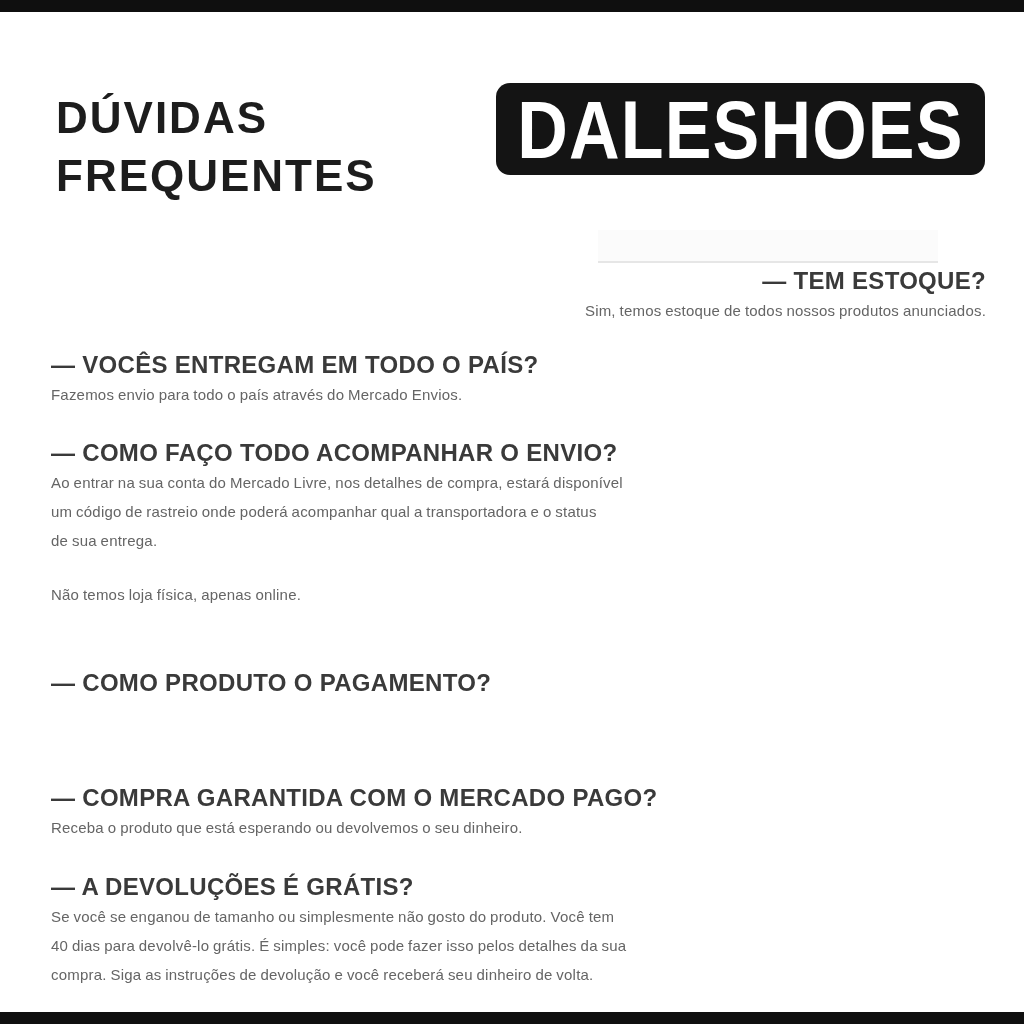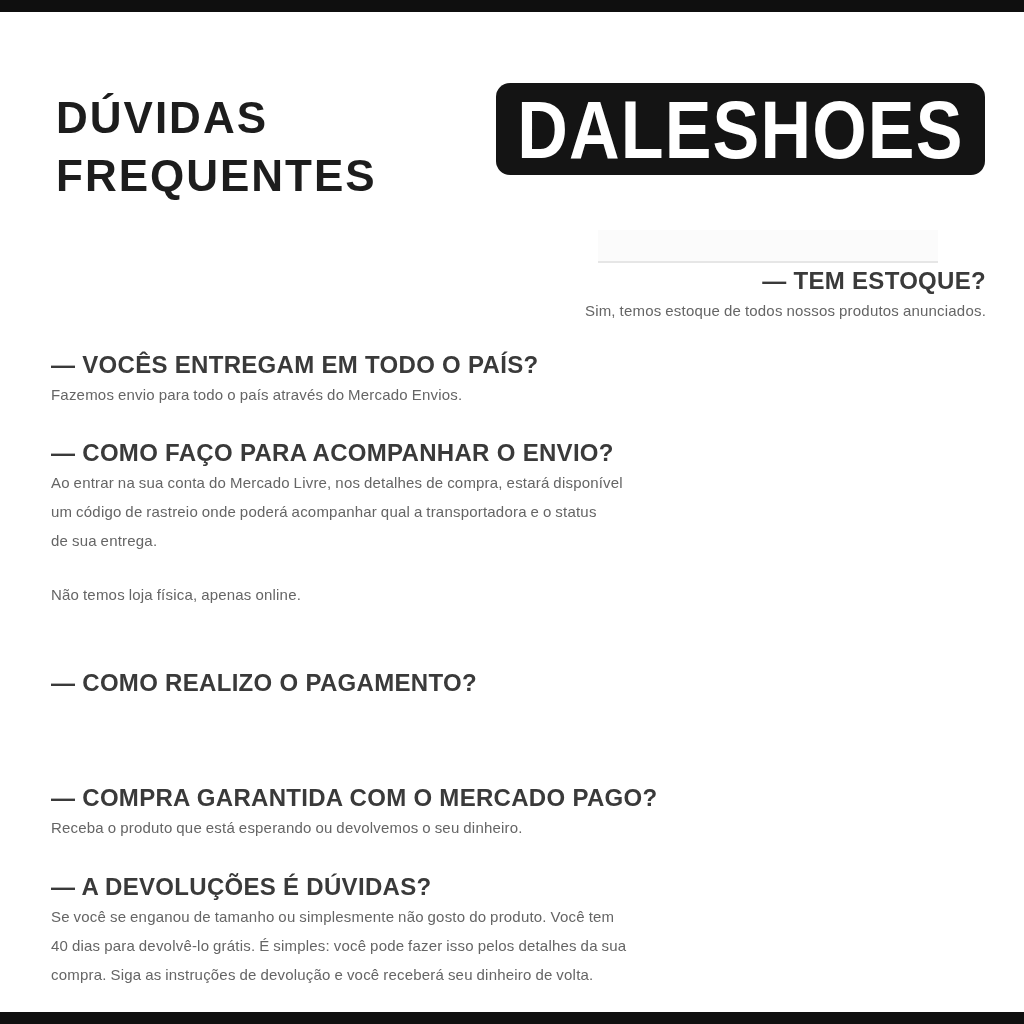--- a/index.html
+++ b/index.html
@@ -115,37 +115,37 @@
   <div class="faq-question">— TEM ESTOQUE?</div>
   <div class="faq-answer">Sim, temos estoque de todos nossos produtos anunciados.</div>
 </div>
 
 <div class="faq-section s1">
   <div class="faq-question">— VOCÊS ENTREGAM EM TODO O PAÍS?</div>
   <div class="faq-answer">Fazemos envio para todo o país através do Mercado Envios.</div>
 </div>
 
 <div class="faq-section s2">
-  <div class="faq-question">— COMO FAÇO PARA ACOMPANHAR O ENVIO?</div>
+  <div class="faq-question">— COMO FAÇO TODO ACOMPANHAR O ENVIO?</div>
   <div class="faq-answer">Ao entrar na sua conta do Mercado Livre, nos detalhes de compra, estará disponível
 um código de rastreio onde poderá acompanhar qual a transportadora e o status
 de sua entrega.</div>
 </div>
 
 <div class="faq-section s3">
   <div class="faq-answer">Não temos loja física, apenas online.</div>
 </div>
 
 <div class="faq-section s4">
-  <div class="faq-question">— COMO REALIZO O PAGAMENTO?</div>
+  <div class="faq-question">— COMO PRODUTO O PAGAMENTO?</div>
 </div>
 
 <div class="faq-section s5">
   <div class="faq-question">— COMPRA GARANTIDA COM O MERCADO PAGO?</div>
   <div class="faq-answer">Receba o produto que está esperando ou devolvemos o seu dinheiro.</div>
 </div>
 
 <div class="faq-section s6">
-  <div class="faq-question">— A DEVOLUÇÕES É DÚVIDAS?</div>
+  <div class="faq-question">— A DEVOLUÇÕES É GRÁTIS?</div>
   <div class="faq-answer">Se você se enganou de tamanho ou simplesmente não gosto do produto. Você tem
 40 dias para devolvê-lo grátis. É simples: você pode fazer isso pelos detalhes da sua
 compra. Siga as instruções de devolução e você receberá seu dinheiro de volta.</div>
 </div>
 
 </body></html>

